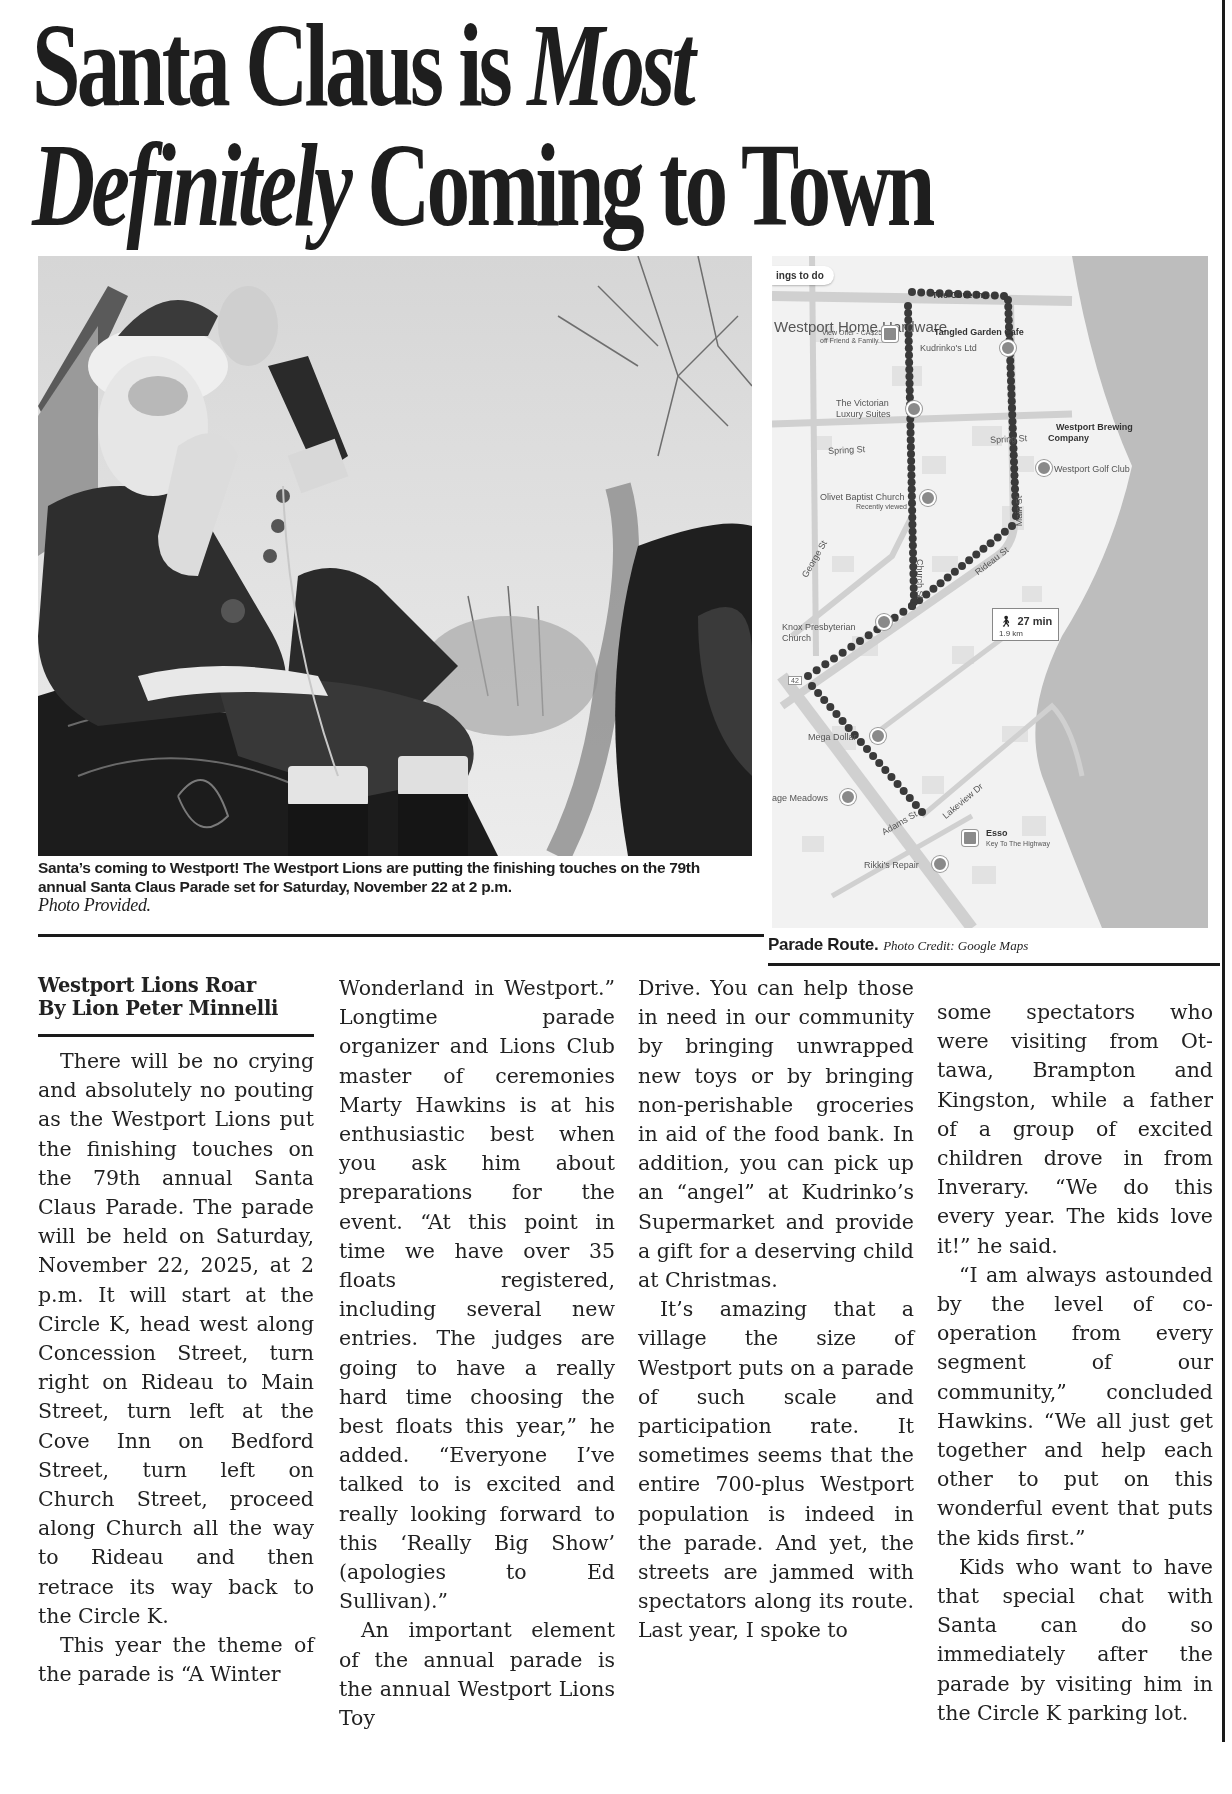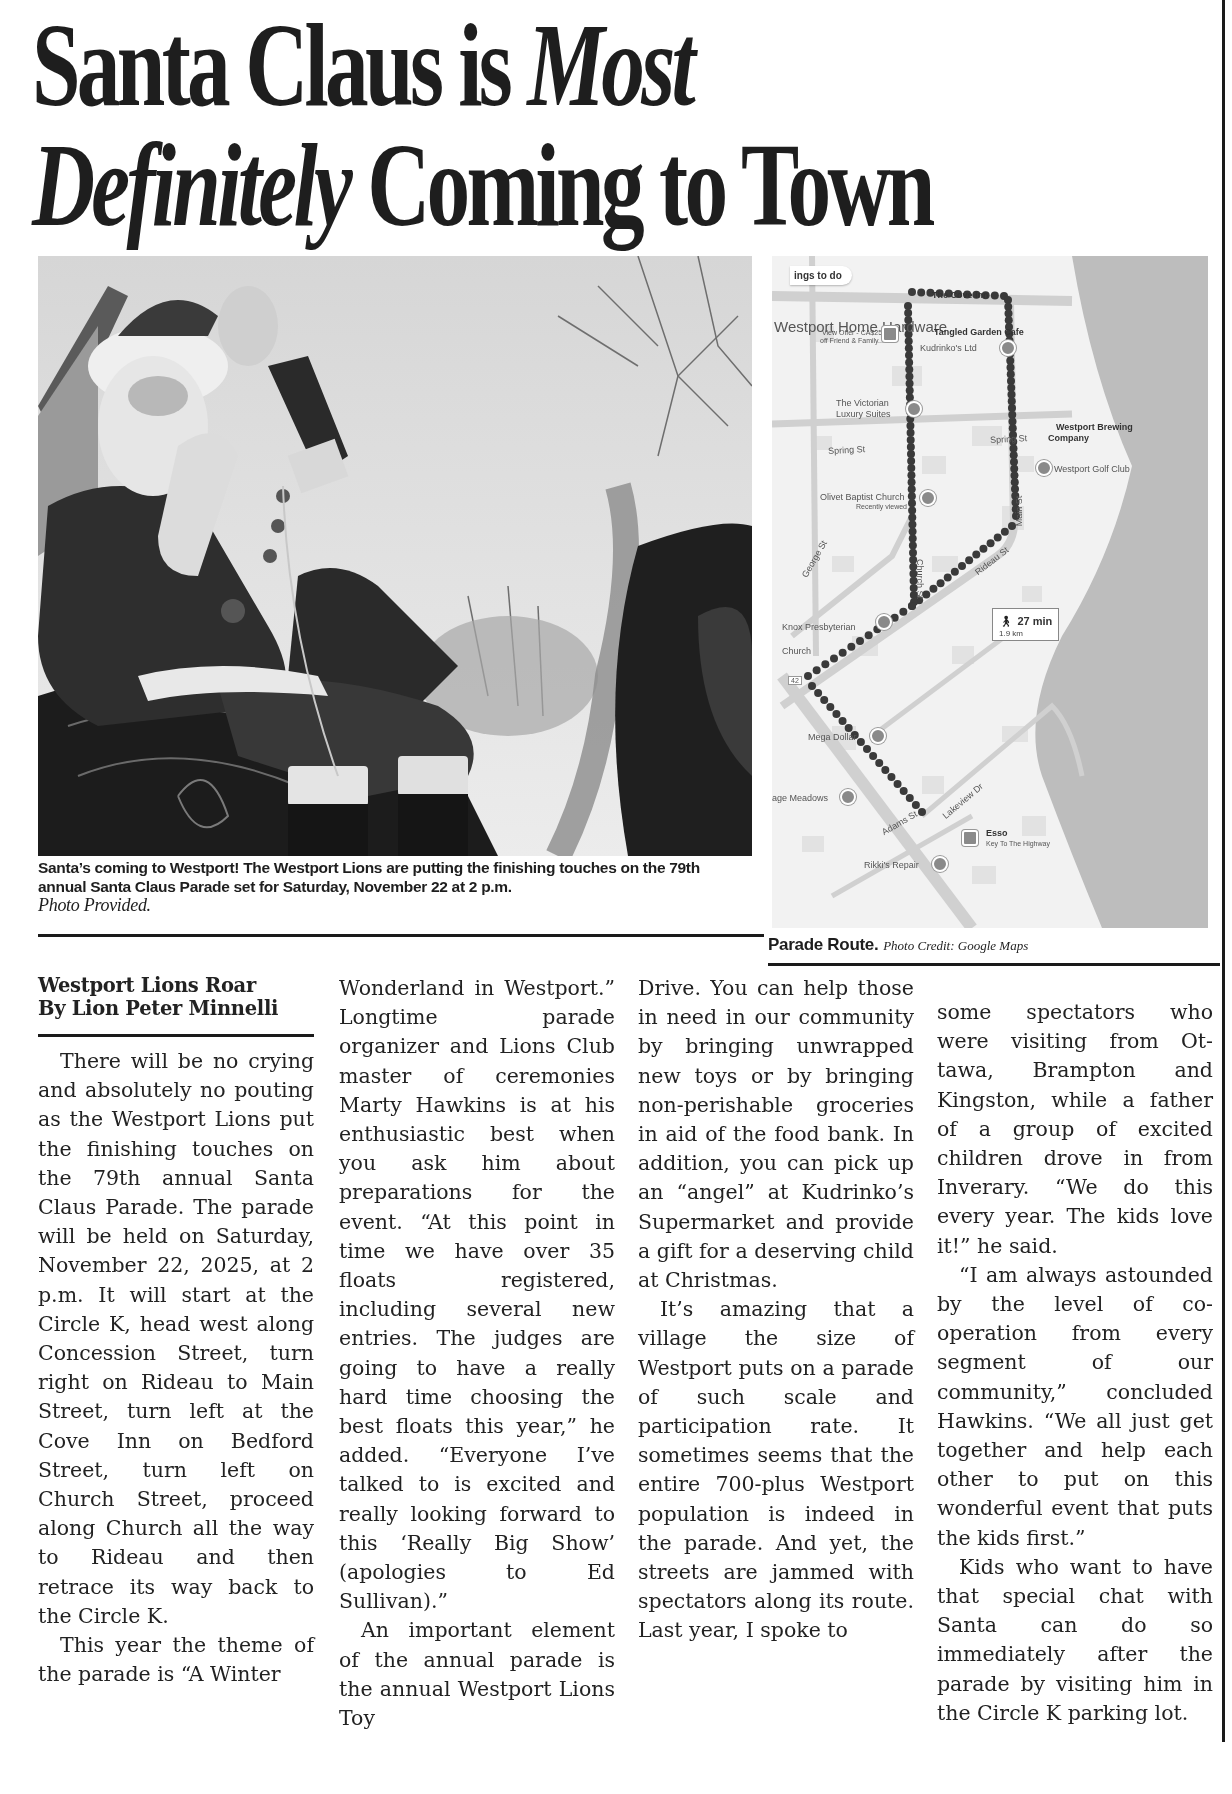--- a/index.html
+++ b/index.html
@@ -31,21 +31,21 @@
   .col2 { left: 339px; top: 974px; }
   .col3 { left: 638px; top: 974px; }
   .col4 { left: 937px; top: 974px; margin-top: 24px; }
 
   .kicker { font-family: "DejaVu Serif", serif; font-weight: bold; font-size: 19.5px; line-height: 23px; color: #222; margin: 0; letter-spacing: -0.3px; }
   .byline-rule { height: 3px; background: #1a1a1a; margin: 14px 0 10px 0; }
 
   .map-label { position: absolute; font-family: "Liberation Sans", sans-serif; font-size: 9px; color: #555; white-space: nowrap; }
   .map-label.bold { font-weight: bold; color: #333; }
   .map-pin { position: absolute; width: 12px; height: 12px; border-radius: 50%; background: #8a8a8a; border: 2px solid #fff; box-shadow: 0 0 0 1px #999; }
-  .map-chip { position: absolute; left: 0; top: 10px; background: #fff; border-radius: 0 14px 14px 0; padding: 4px 10px 4px 4px; font-family: "Liberation Sans", sans-serif; font-size: 10px; font-weight: bold; color: #333; box-shadow: 0 1px 2px rgba(0,0,0,0.25); margin-left: 18px; }
+  .map-chip { position: absolute; left: 0; top: 10px; background: #fff; border-radius: 0 14px 14px 0; padding: 4px 10px 4px 4px; font-family: "Liberation Sans", sans-serif; font-size: 10px; font-weight: bold; color: #333; box-shadow: 0 1px 2px rgba(0,0,0,0.25); }
   .map-callout { position: absolute; left: 220px; top: 352px; background: #fff; border: 1px solid #888; padding: 2px 6px; font-family: "Liberation Sans", sans-serif; }
   .map-callout .t { font-size: 11px; font-weight: bold; color: #333; }
   .map-callout .d { font-size: 8px; color: #444; display: block; }
 </style>
 </head>
 <body>
 
 <div class="right-rule"></div>
 
 <h1 class="headline">
@@ -320,21 +320,21 @@
   <span class="map-pin" style="left:264px;top:204px"></span>
   <span class="map-label" style="left:282px;top:208px">Westport Golf Club</span>
   <span class="map-label" style="left:48px;top:236px">Olivet Baptist Church</span>
   <span class="map-label" style="left:84px;top:247px;font-size:7px">Recently viewed</span>
   <span class="map-pin" style="left:148px;top:234px"></span>
   <span class="map-label" style="left:22px;top:298px;transform:rotate(-60deg)">George St</span>
   <span class="map-label" style="left:128px;top:318px;transform:rotate(90deg)">Church St</span>
   <span class="map-label" style="left:232px;top:250px;transform:rotate(-90deg)">Main St</span>
   <span class="map-label" style="left:200px;top:300px;transform:rotate(-38deg)">Rideau St</span>
   <span class="map-label" style="left:10px;top:366px">Knox Presbyterian</span>
-  <span class="map-label" style="left:10px;top:390px">Church</span>
+  <span class="map-label" style="left:10px;top:377px">Church</span>
   <span class="map-pin" style="left:104px;top:358px"></span>
   <span class="map-label" style="left:16px;top:420px;font-size:7px;border:1px solid #999;padding:0 2px;background:#fff">42</span>
   <span class="map-label" style="left:36px;top:476px">Mega Dollar</span>
   <span class="map-pin" style="left:98px;top:472px"></span>
   <span class="map-label" style="left:166px;top:540px;transform:rotate(-40deg)">Lakeview Dr</span>
   <span class="map-label" style="left:0px;top:537px">age Meadows</span>
   <span class="map-pin" style="left:68px;top:533px"></span>
   <span class="map-label" style="left:108px;top:562px;transform:rotate(-30deg)">Adams St</span>
   <span class="map-pin" style="left:190px;top:574px;border-radius:3px"></span>
   <span class="map-label bold" style="left:214px;top:572px">Esso</span>

